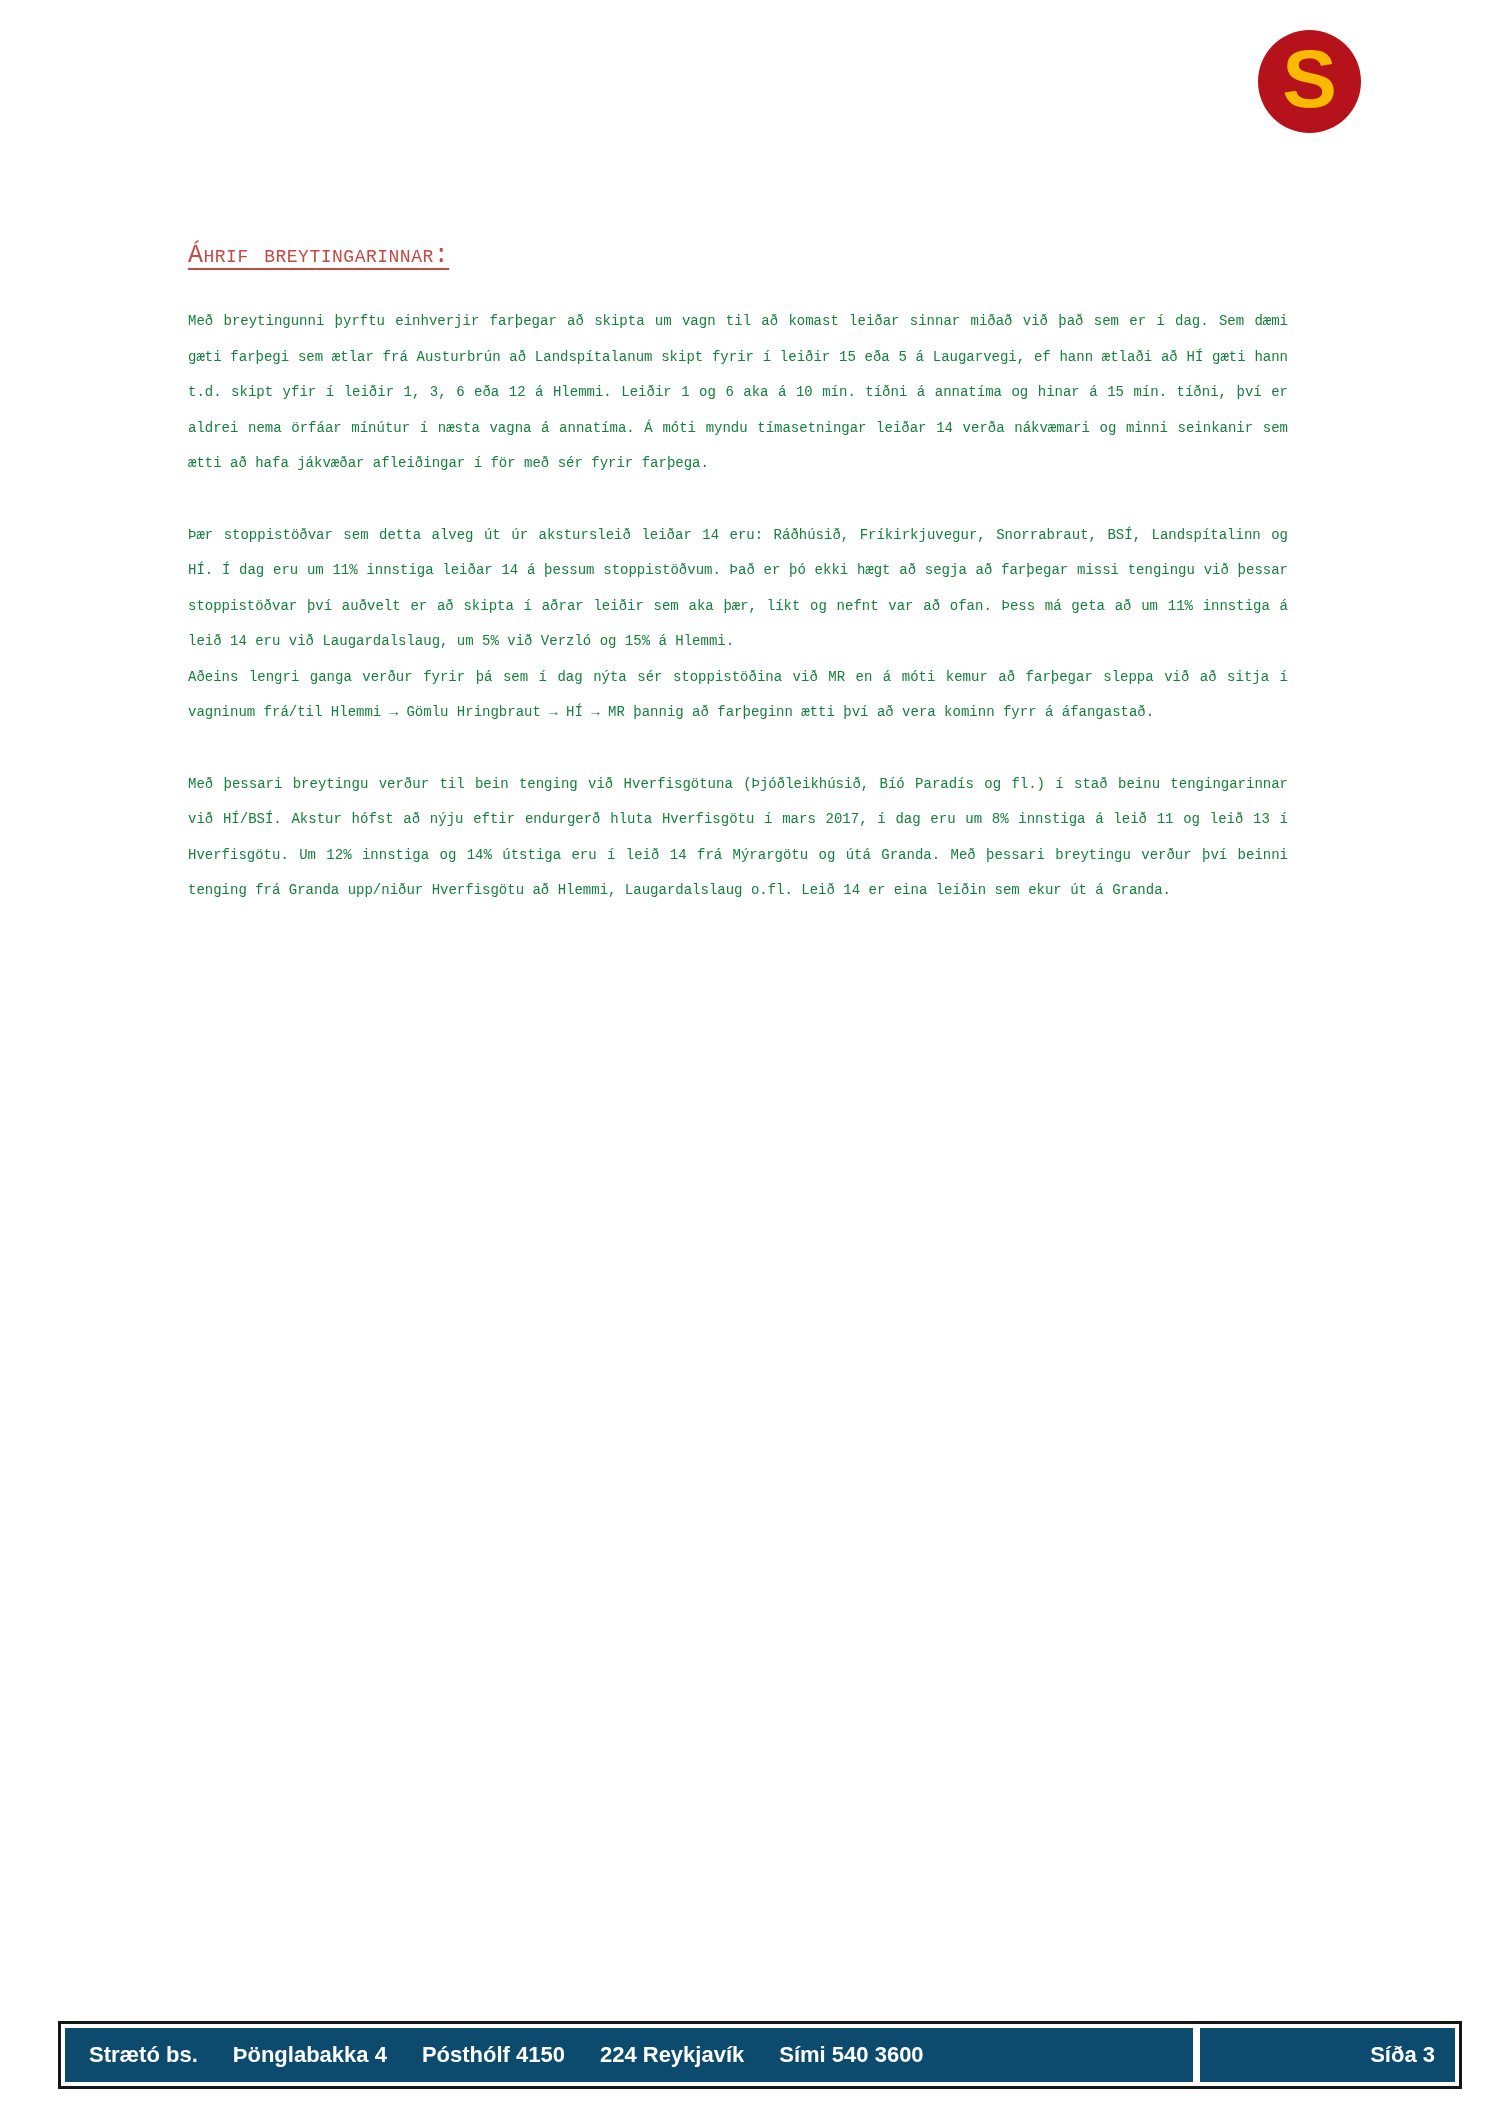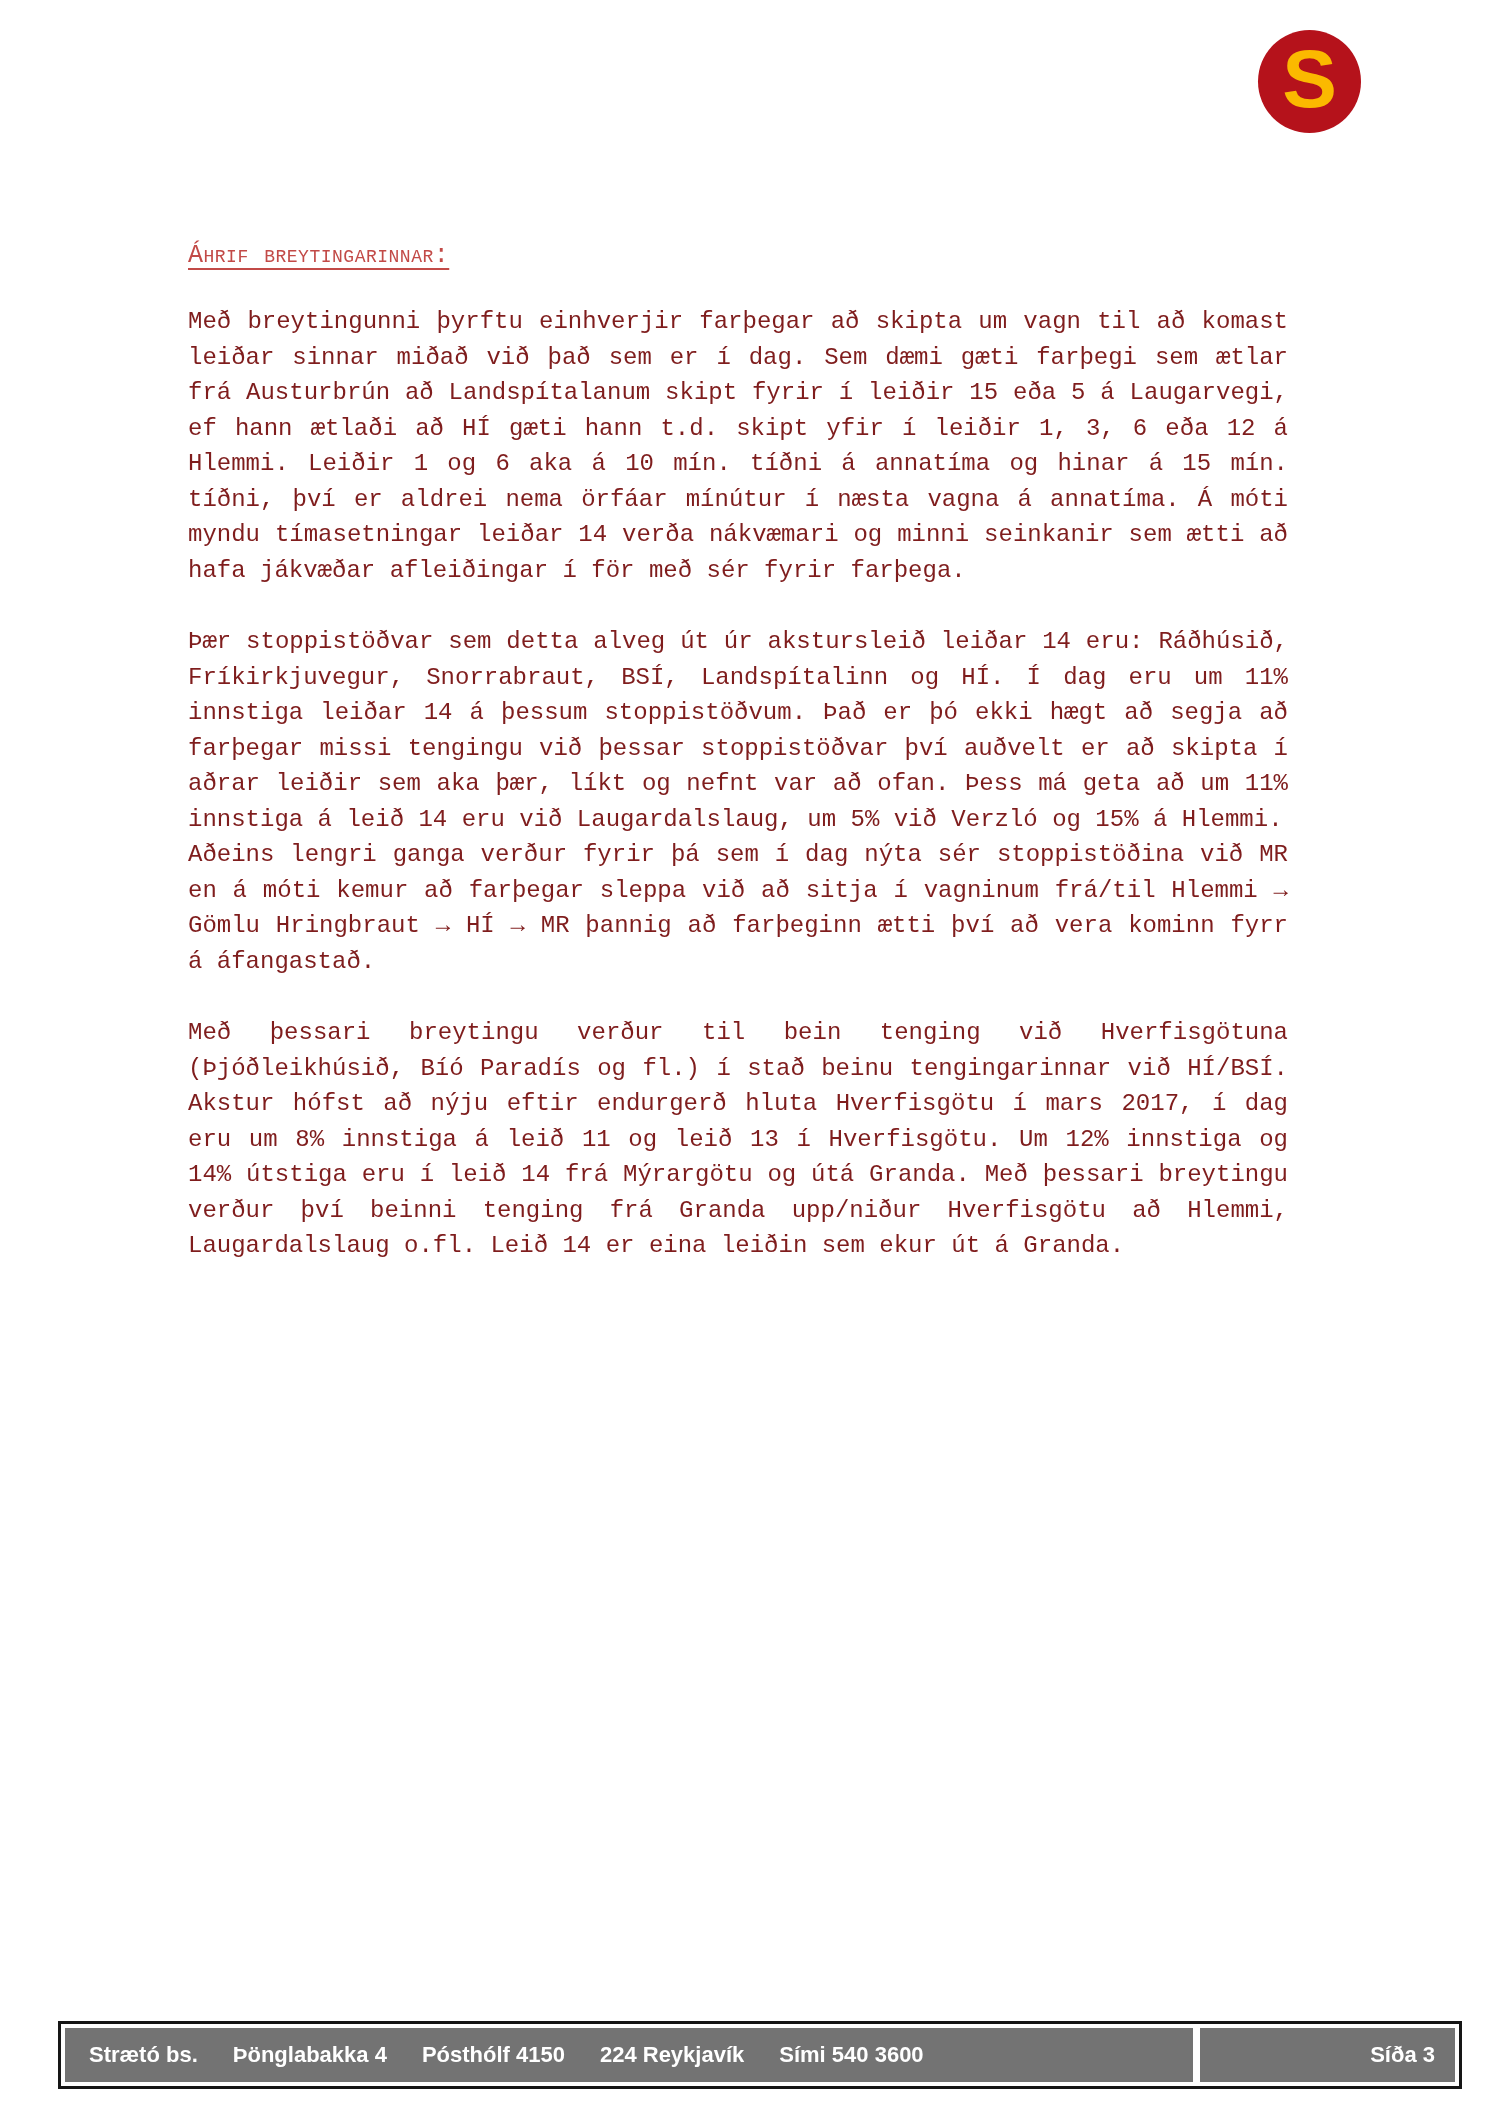--- a/index.html
+++ b/index.html
@@ -49,41 +49,41 @@
     font-variant: small-caps;
     color: #c24a47;
     text-decoration: underline;
     text-decoration-thickness: 2px;
     text-underline-offset: 6px;
     letter-spacing: 0.5px;
     margin-bottom: 34px;
   }
   .block { margin-bottom: 36px; }
   .block p {
-    font-size: 24px;
+    font-size: 14px;
     line-height: 35.5px;
     text-align: justify;
-    color: #7f1d1d;
+    color: #15803d;
   }
 
   
   .footer {
     position: absolute;
     left: 58px;
     top: 2021px;
     width: 1404px;
     height: 68px;
     background: #ffffff;
     border: 3px solid #161616;
     padding: 4px;
     display: flex;
     gap: 7px;
   }
   .footer-cell {
-    background: #737373;
+    background: #0c4a6e;
     color: #ffffff;
     font-weight: 700;
     font-size: 22px;
     display: flex;
     align-items: center;
   }
   .footer-left {
     flex: 1 1 auto;
     padding-left: 24px;
     gap: 35px;

